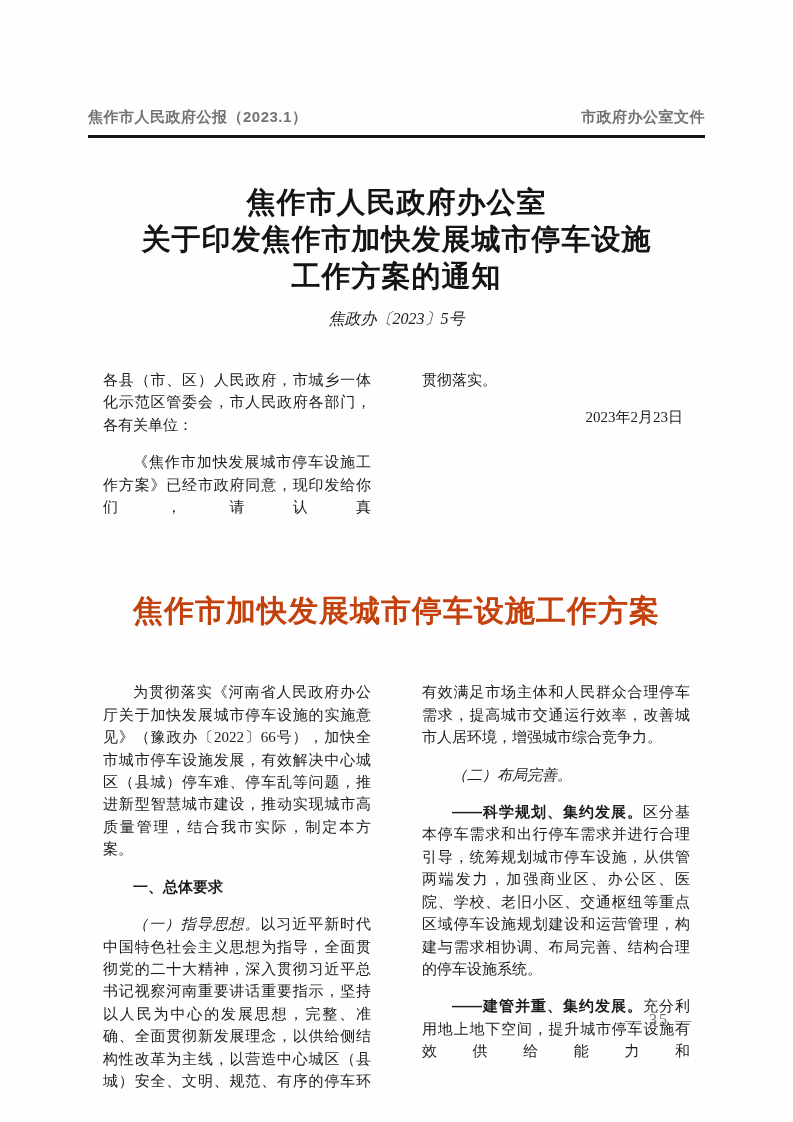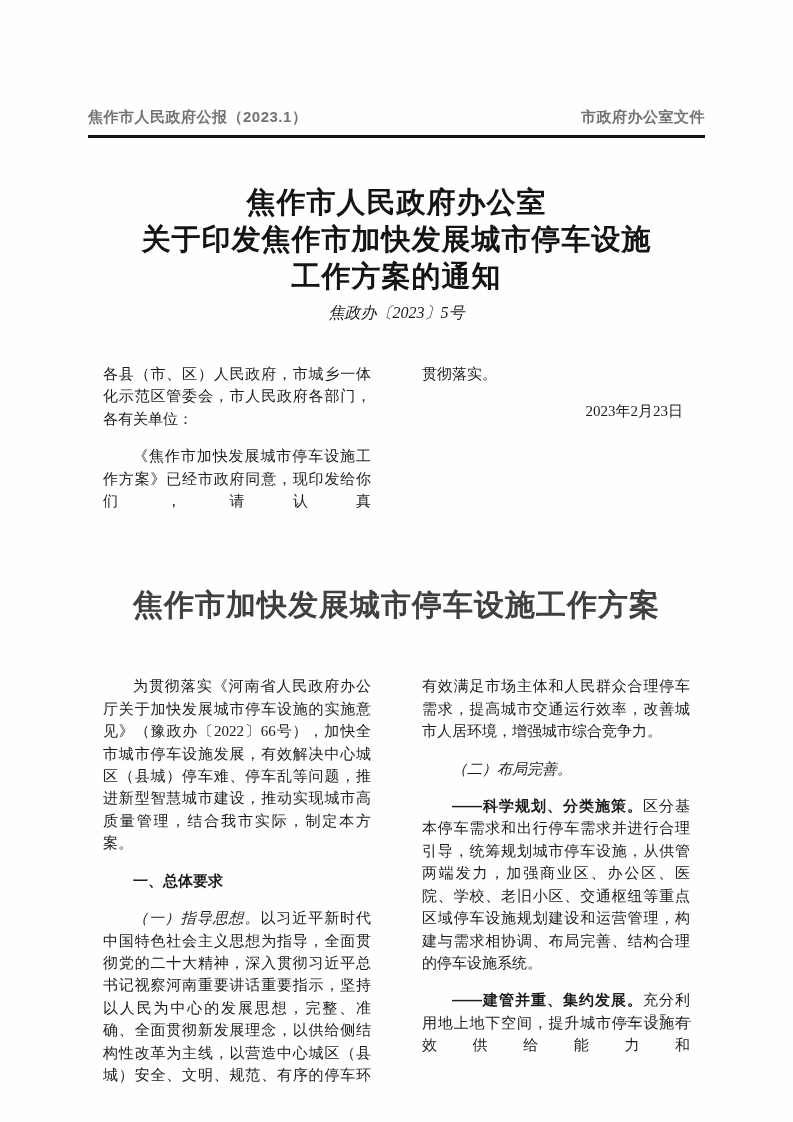--- a/index.html
+++ b/index.html
@@ -37,21 +37,21 @@
   .doc-title {
     margin-top: 46px;
     text-align: center;
     font-weight: 700;
     font-size: 29px;
     line-height: 37px;
     letter-spacing: 1px;
     color: #141414;
   }
   .doc-number {
-    margin-top: 8px;
+    margin-top: 14px;
     text-align: center;
     font-size: 16px;
     font-style: italic; 
     color: #1c1c1c;
   }
 
   
   .columns {
     display: flex;
     justify-content: space-between;
@@ -83,21 +83,21 @@
   }
 
   
   .plan-title {
     margin-top: 60px;
     text-align: center;
     font-weight: 700;
     font-size: 30px;
     line-height: 36px;
     letter-spacing: 1px;
-    color: #404040;
+    color: #c2410c;
   }
   .plan-body { margin-top: 37px; }
   .plan-body .col { height: 427px; overflow: hidden; }
 
   
   .page-number {
     position: absolute;
     top: 1011px;
     right: 100px;
     font-size: 16px;
@@ -142,21 +142,21 @@
 
     <div class="columns plan-body">
       <div class="col">
           <div class="para indent"><span class="run-normal">为贯彻落实《河南省人民政府办公厅关于加快发展城市停车设施的实施意见》（豫政办〔2022〕66号），加快全市城市停车设施发展，有效解决中心城区（县城）停车难、停车乱等问题，推进新型智慧城市建设，推动实现城市高质量管理，结合我市实际，制定本方案。</span></div>
           <div class="para indent"><span class="run-bold">一、总体要求</span></div>
           <div class="para indent continues"><span class="run-kai">（一）指导思想。</span><span class="run-normal">以习近平新时代中国特色社会主义思想为指导，全面贯彻党的二十大精神，深入贯彻习近平总书记视察河南重要讲话重要指示，坚持以人民为中心的发展思想，完整、准确、全面贯彻新发展理念，以供给侧结构性改革为主线，以营造中心城区（县城）安全、文明、规范、有序的停车环境为目标，强化规划引领，以市场化、法治化方式和系统化、差别化、精细化策略以及数字化、智能化技术推动城市停车设施发展，促进交通动静平衡、停车供需协调，形成可持续的停车设施发展模式，切实提升城市综合治理能力和水平，</span></div>
         </div>
       <div class="col">
           <div class="para"><span class="run-normal">有效满足市场主体和人民群众合理停车需求，提高城市交通运行效率，改善城市人居环境，增强城市综合竞争力。</span></div>
           <div class="para indent"><span class="run-kai">（二）布局完善。</span></div>
-          <div class="para indent"><span class="run-bold">——科学规划、分类施策。</span><span class="run-normal">区分基本停车需求和出行停车需求并进行合理引导，统筹规划城市停车设施，从供管两端发力，加强商业区、办公区、医院、学校、老旧小区、交通枢纽等重点区域停车设施规划建设和运营管理，构建与需求相协调、布局完善、结构合理的停车设施系统。</span></div>
+          <div class="para indent"><span class="run-bold">——科学规划、集约发展。</span><span class="run-normal">区分基本停车需求和出行停车需求并进行合理引导，统筹规划城市停车设施，从供管两端发力，加强商业区、办公区、医院、学校、老旧小区、交通枢纽等重点区域停车设施规划建设和运营管理，构建与需求相协调、布局完善、结构合理的停车设施系统。</span></div>
           <div class="para indent continues"><span class="run-bold">——建管并重、集约发展。</span><span class="run-normal">充分利用地上地下空间，提升城市停车设施有效供给能力和</span></div>
         </div>
     </div>
 
   </div>
 
   <div class="page-number">— 35 —</div>
 </div>
 
 </body></html>

